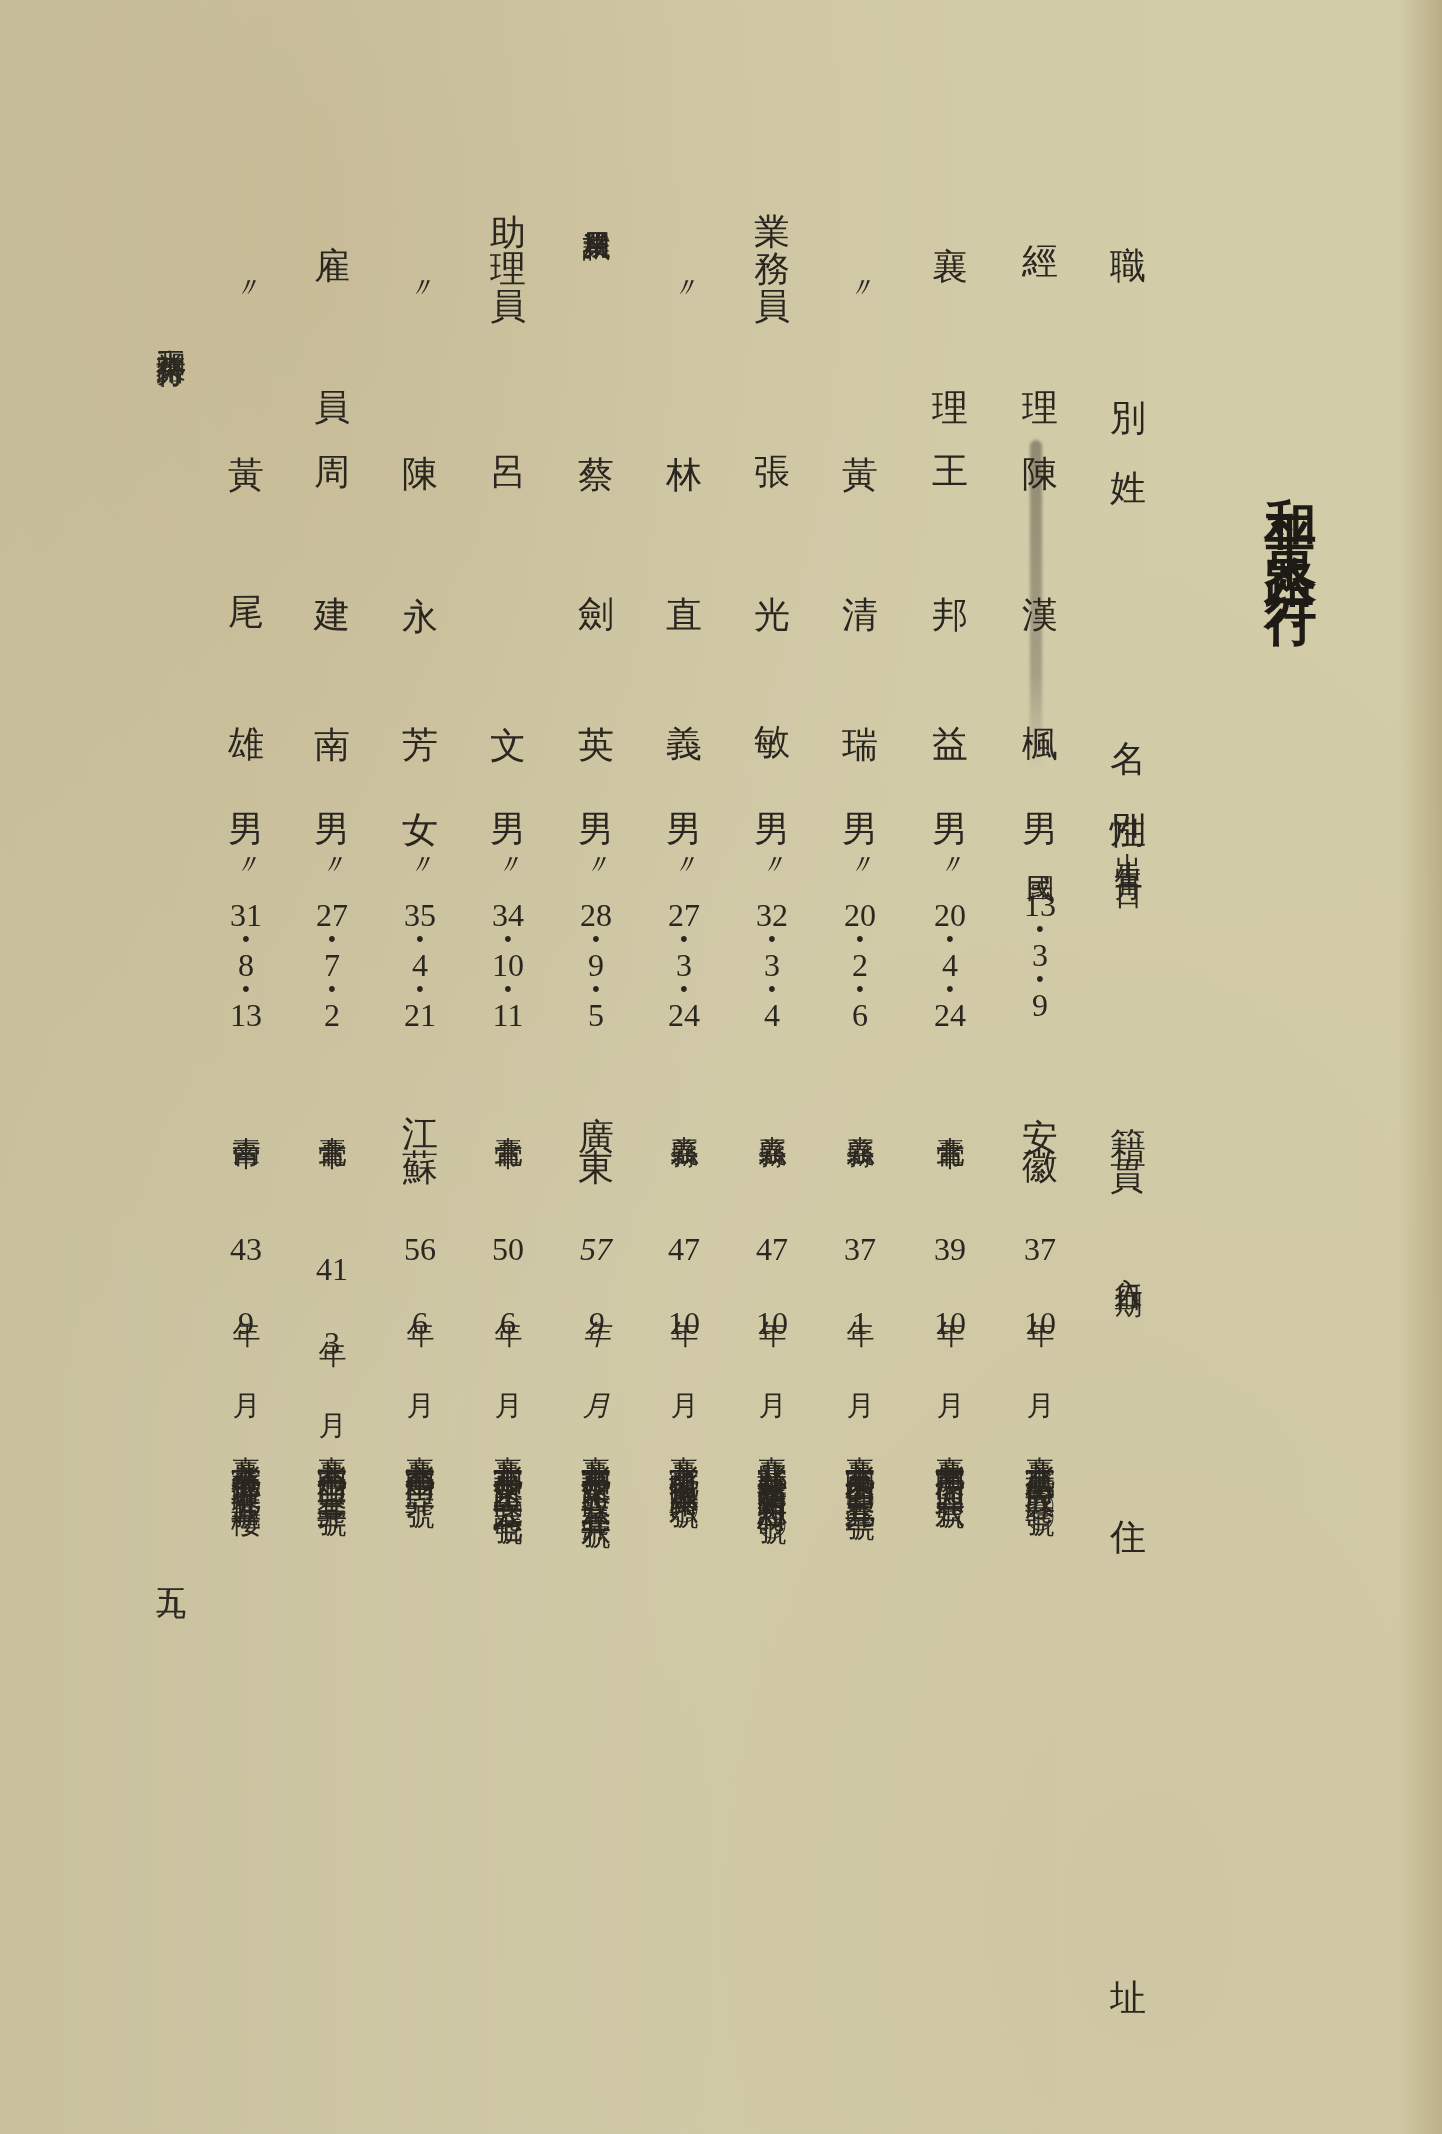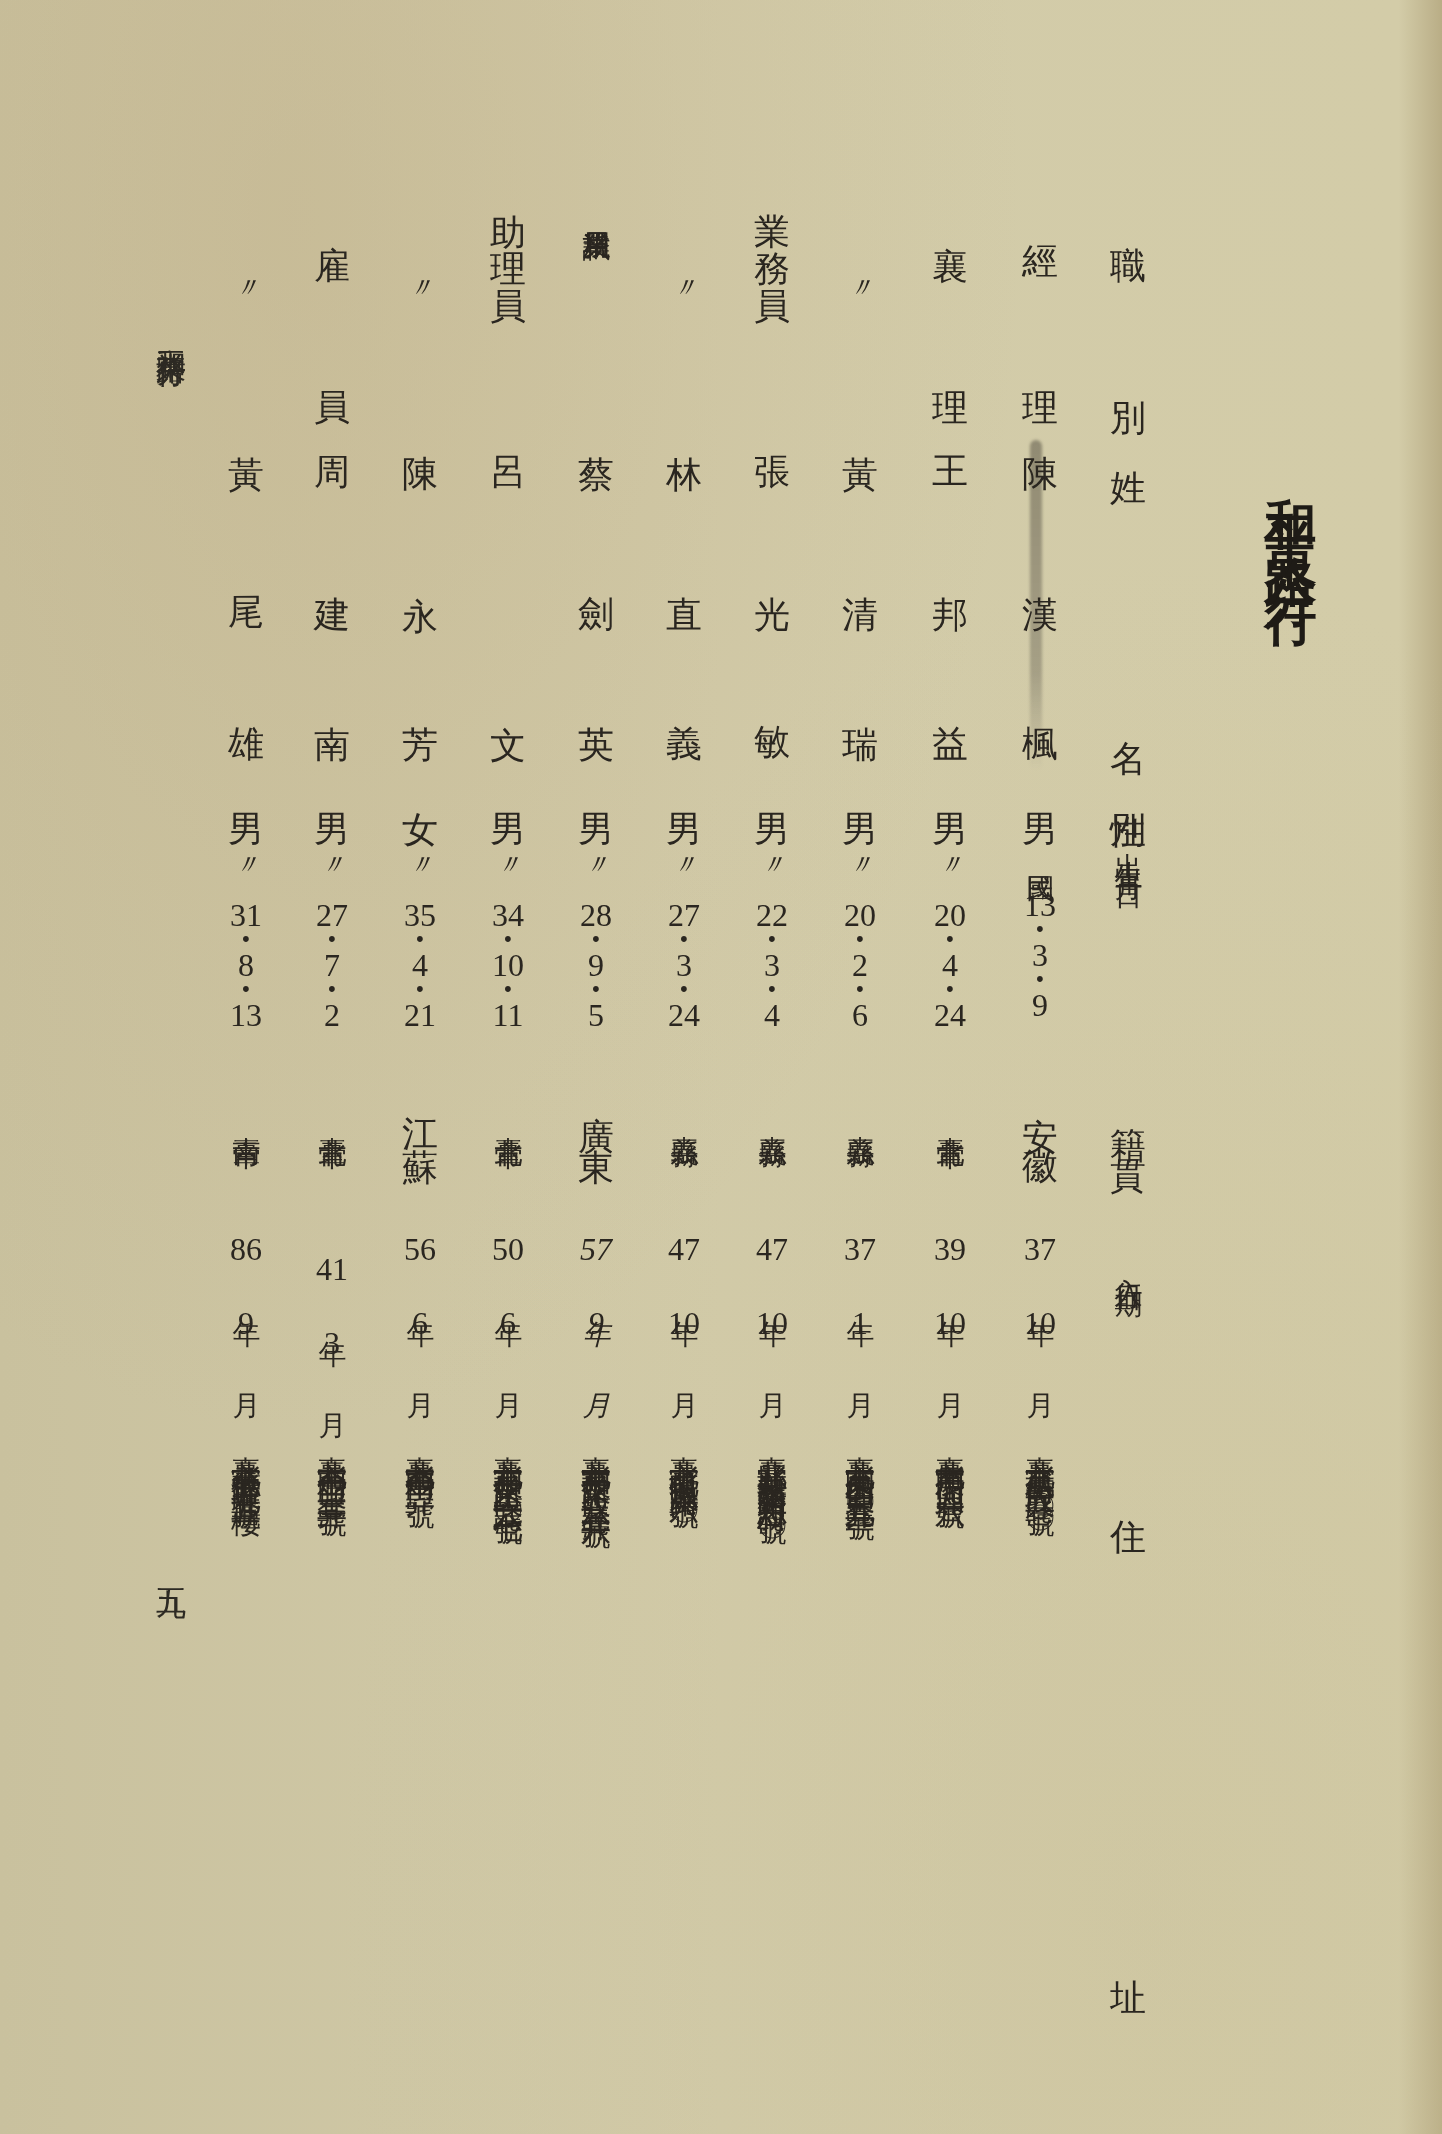--- a/index.html
+++ b/index.html
@@ -166,21 +166,21 @@
       <div class="vcol" style="left: 772px; top: 0px; height: 2134px;">
         <div class="cell" style="top:185px;"><span class="vtext" style="letter-spacing:38px;">業務員</span></div>
       <div class="cell" style="top:395px;"><span class="vtext">張</span></div>
       <div class="cell" style="top:535px;"><span class="vtext">光</span></div>
       <div class="cell" style="top:665px;"><span class="vtext">敏</span></div>
       <div class="cell" style="top:752px;"><span class="vtext">男</span></div>
       <div class="cell" style="top:832px;">
         <span class="vtext ditto">〃</span>
       </div>
       <div class="cell" style="top:898px;">
-        <span class="num">22</span>
+        <span class="num">32</span>
         <span class="dot">•</span>
         <span class="num">3</span>
         <span class="dot">•</span>
         <span class="num">4</span>
       </div>
       <div class="cell" style="top:1088px;"><span class="vtext small" style="letter-spacing:2px;">嘉義縣</span></div>
       <div class="cell" style="top:1232px;">
         <span class="num">47</span>
         <span class="vtext small">年</span>
         <span class="num">10</span>
@@ -325,21 +325,21 @@
       </div>
       <div class="cell" style="top:898px;">
         <span class="num">31</span>
         <span class="dot">•</span>
         <span class="num">8</span>
         <span class="dot">•</span>
         <span class="num">13</span>
       </div>
       <div class="cell" style="top:1088px;"><span class="vtext small" style="letter-spacing:2px;">臺南市</span></div>
       <div class="cell" style="top:1232px;">
-        <span class="num">86</span>
+        <span class="num">43</span>
         <span class="vtext small">年</span>
         <span class="num">9</span>
         <span class="vtext small">月</span>
       </div>
       <div class="cell" style="top:1432px;"><span class="vtext small" style="font-size:30px; line-height:32px; letter-spacing:4px;">臺北市承德路五七巷一五號二樓</span></div>
     </div>
     </div>
 </div>
 
 </body></html>

